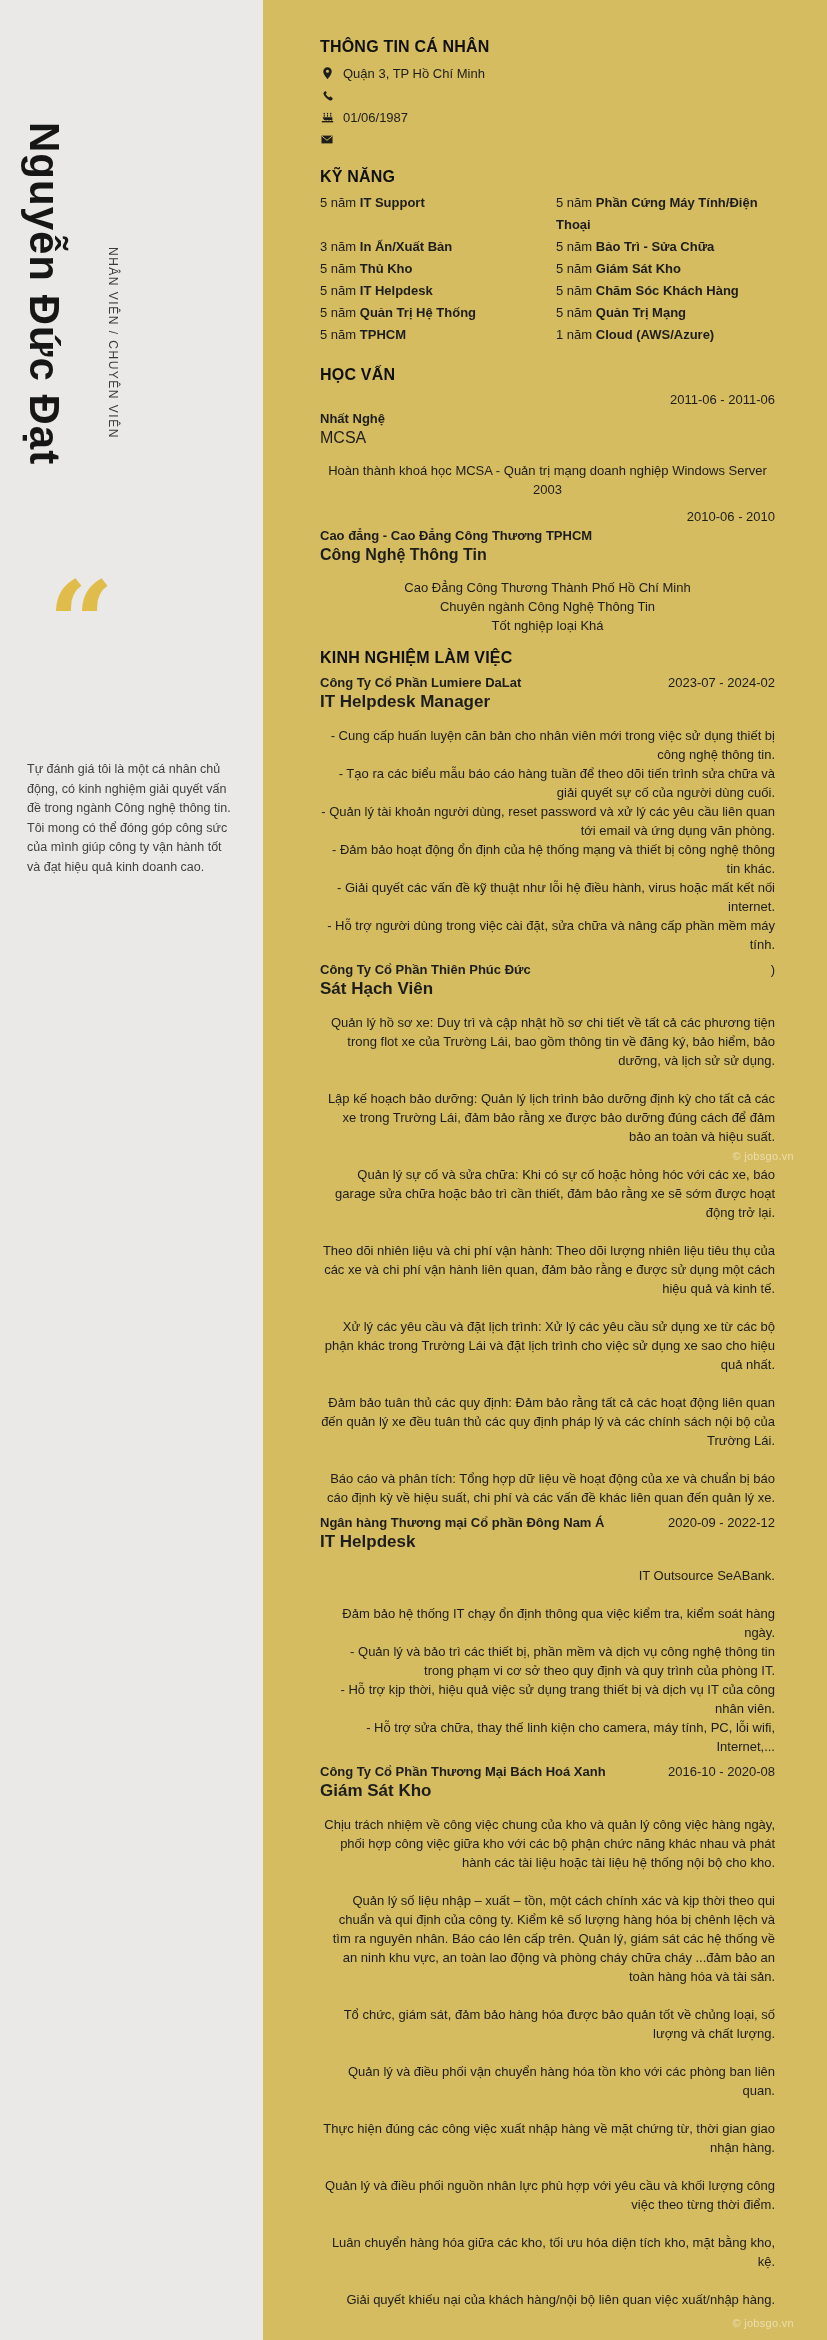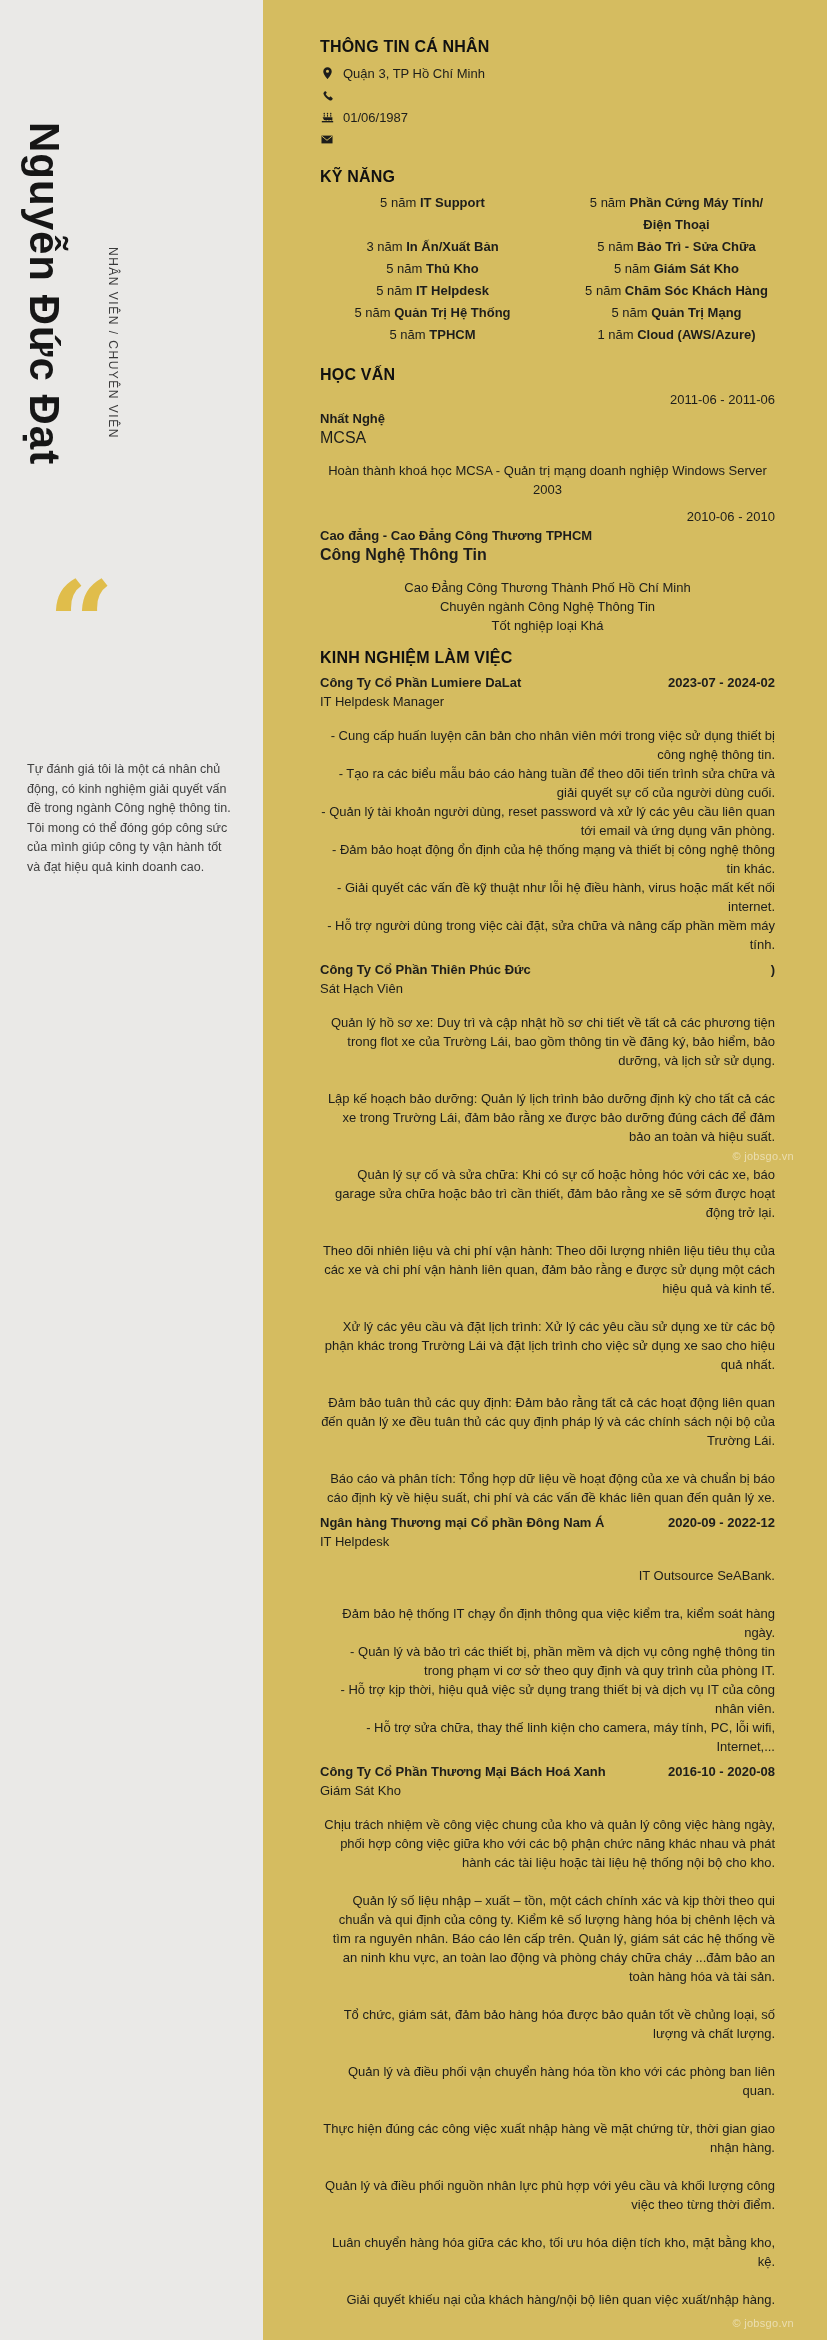--- a/index.html
+++ b/index.html
@@ -28,37 +28,37 @@
              padding:38px 40px 0 57px; }
   h2.section-title { font-size:16px; font-weight:bold; margin:0 0 6px 0;
                      letter-spacing:.2px; color:#111; }
   section.personal { margin:0; }
   .info-row { display:flex; align-items:center; height:22px; }
   .info-row .ic { width:14px; display:inline-flex; justify-content:center;
                   margin-right:9px; flex:0 0 14px; }
   .info-row .val { font-size:13px; }
 
   section.skills { margin-top:18px; }
-  .skills-grid { display:grid; grid-template-columns:225px 1fr; column-gap:33px;text-align:center; }
+  .skills-grid { display:grid; grid-template-columns:225px 1fr; column-gap:11px; }
   .skill { font-size:13px; line-height:22px; }
   .skill b { font-weight:bold; }
 
   section.education { margin-top:20px; }
   .edu + .edu { margin-top:8px; }
   .edu .period { text-align:right; font-size:13px; line-height:19px; }
   .edu .school { font-size:13px; line-height:19px; font-weight:bold; margin-top:0; }
   .edu .major  { font-size:16px; line-height:19px; }
   .edu .major.bold { font-weight:bold; }
   .edu .desc { margin-top:14px; font-size:13px; line-height:19px; white-space:pre-line;text-align:center; }
 
   section.experience { margin-top:14px; }
   .job-head { display:flex; justify-content:space-between; align-items:baseline; margin-top:4px; }
   .job-head .company { font-size:13px; font-weight:bold; line-height:19px; padding-right:10px; }
-  .job-head .period { font-size:13px; line-height:19px; white-space:nowrap;font-weight:bold; }
-  .job-title { font-size:13px; font-weight:normal; line-height:19px; }
+  .job-head .period { font-size:13px; line-height:19px; white-space:nowrap; }
+  .job-title { font-size:17px; font-weight:bold; line-height:19px; }
   .job .desc { margin:15px 0 6px 0; font-size:13px; line-height:19px; white-space:pre-line;text-align:right; }
 
   .watermark { position:absolute; right:33px; font-size:11px;
                color:rgba(253,250,240,.55); letter-spacing:.3px; }
   .wm1 { top:1150px; }
   .wm2 { top:2317px; }
 </style>
 </head>
 <body>
 

